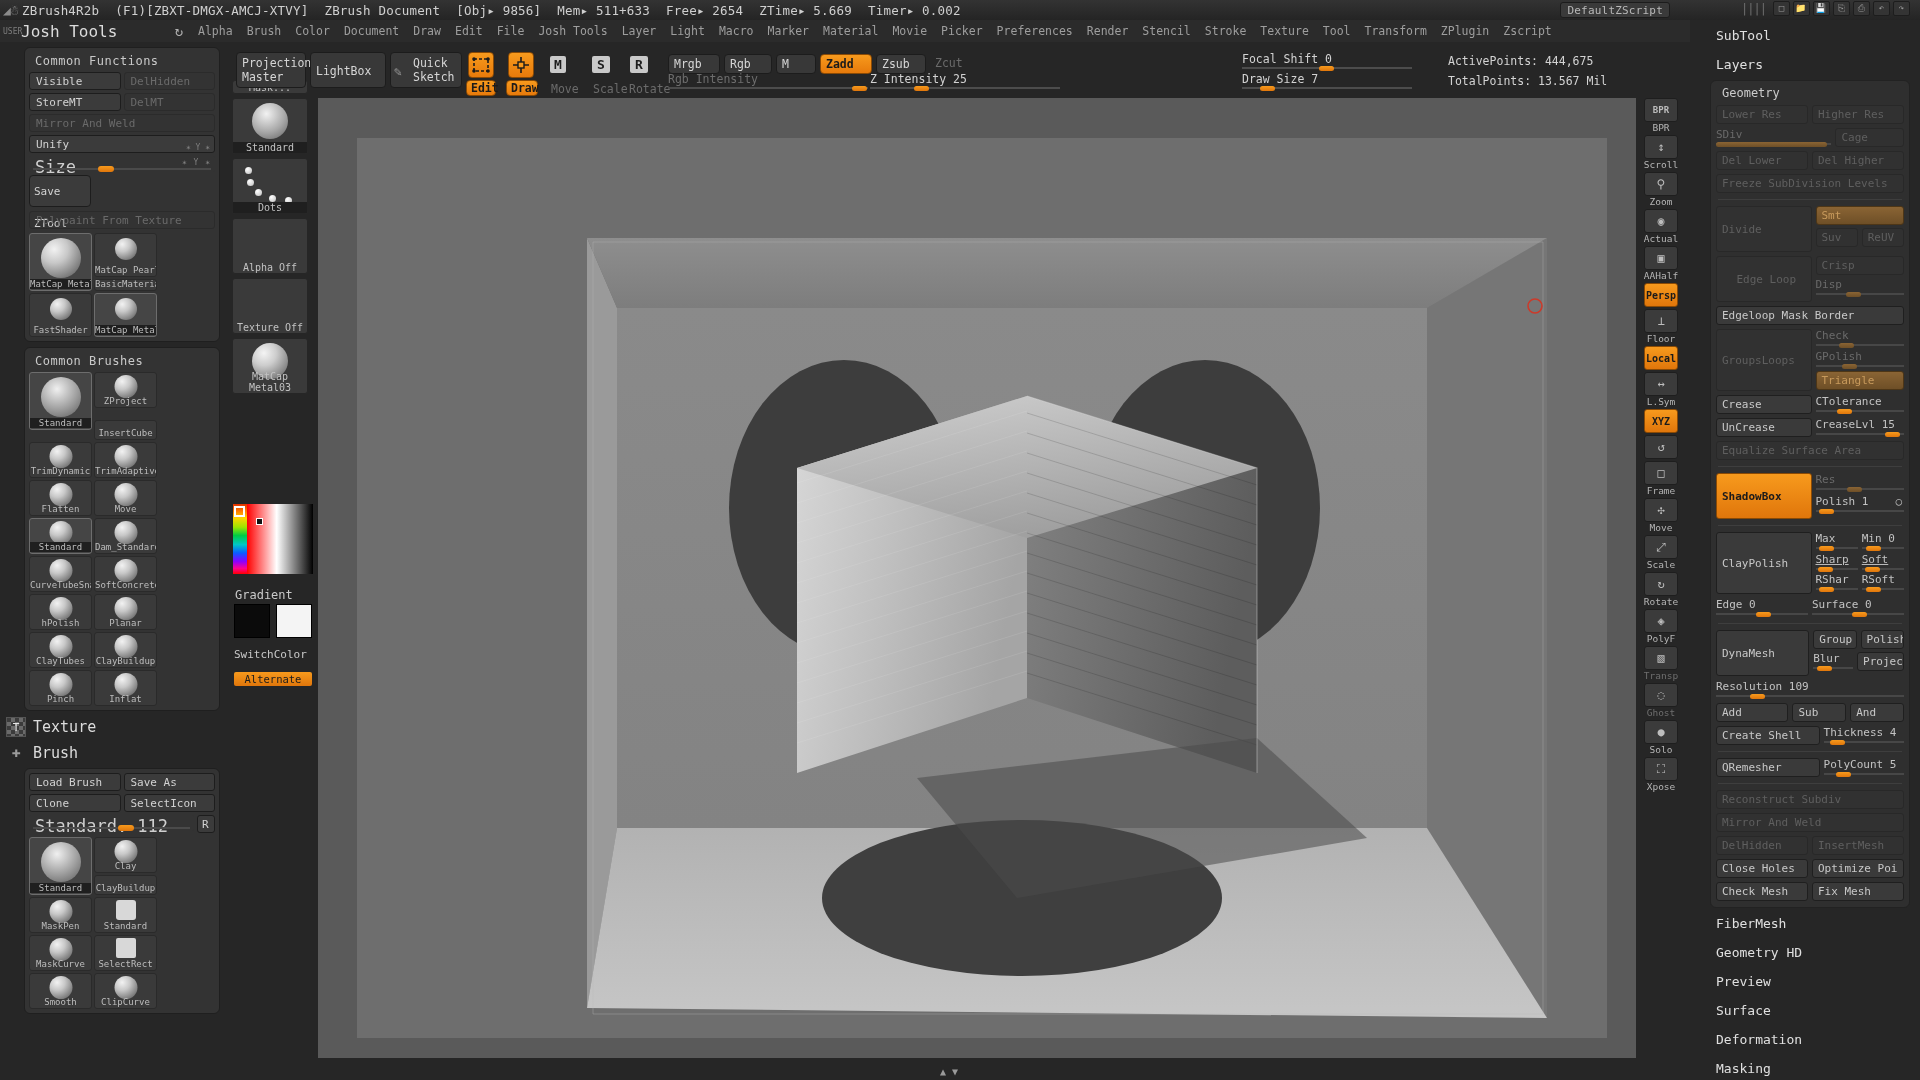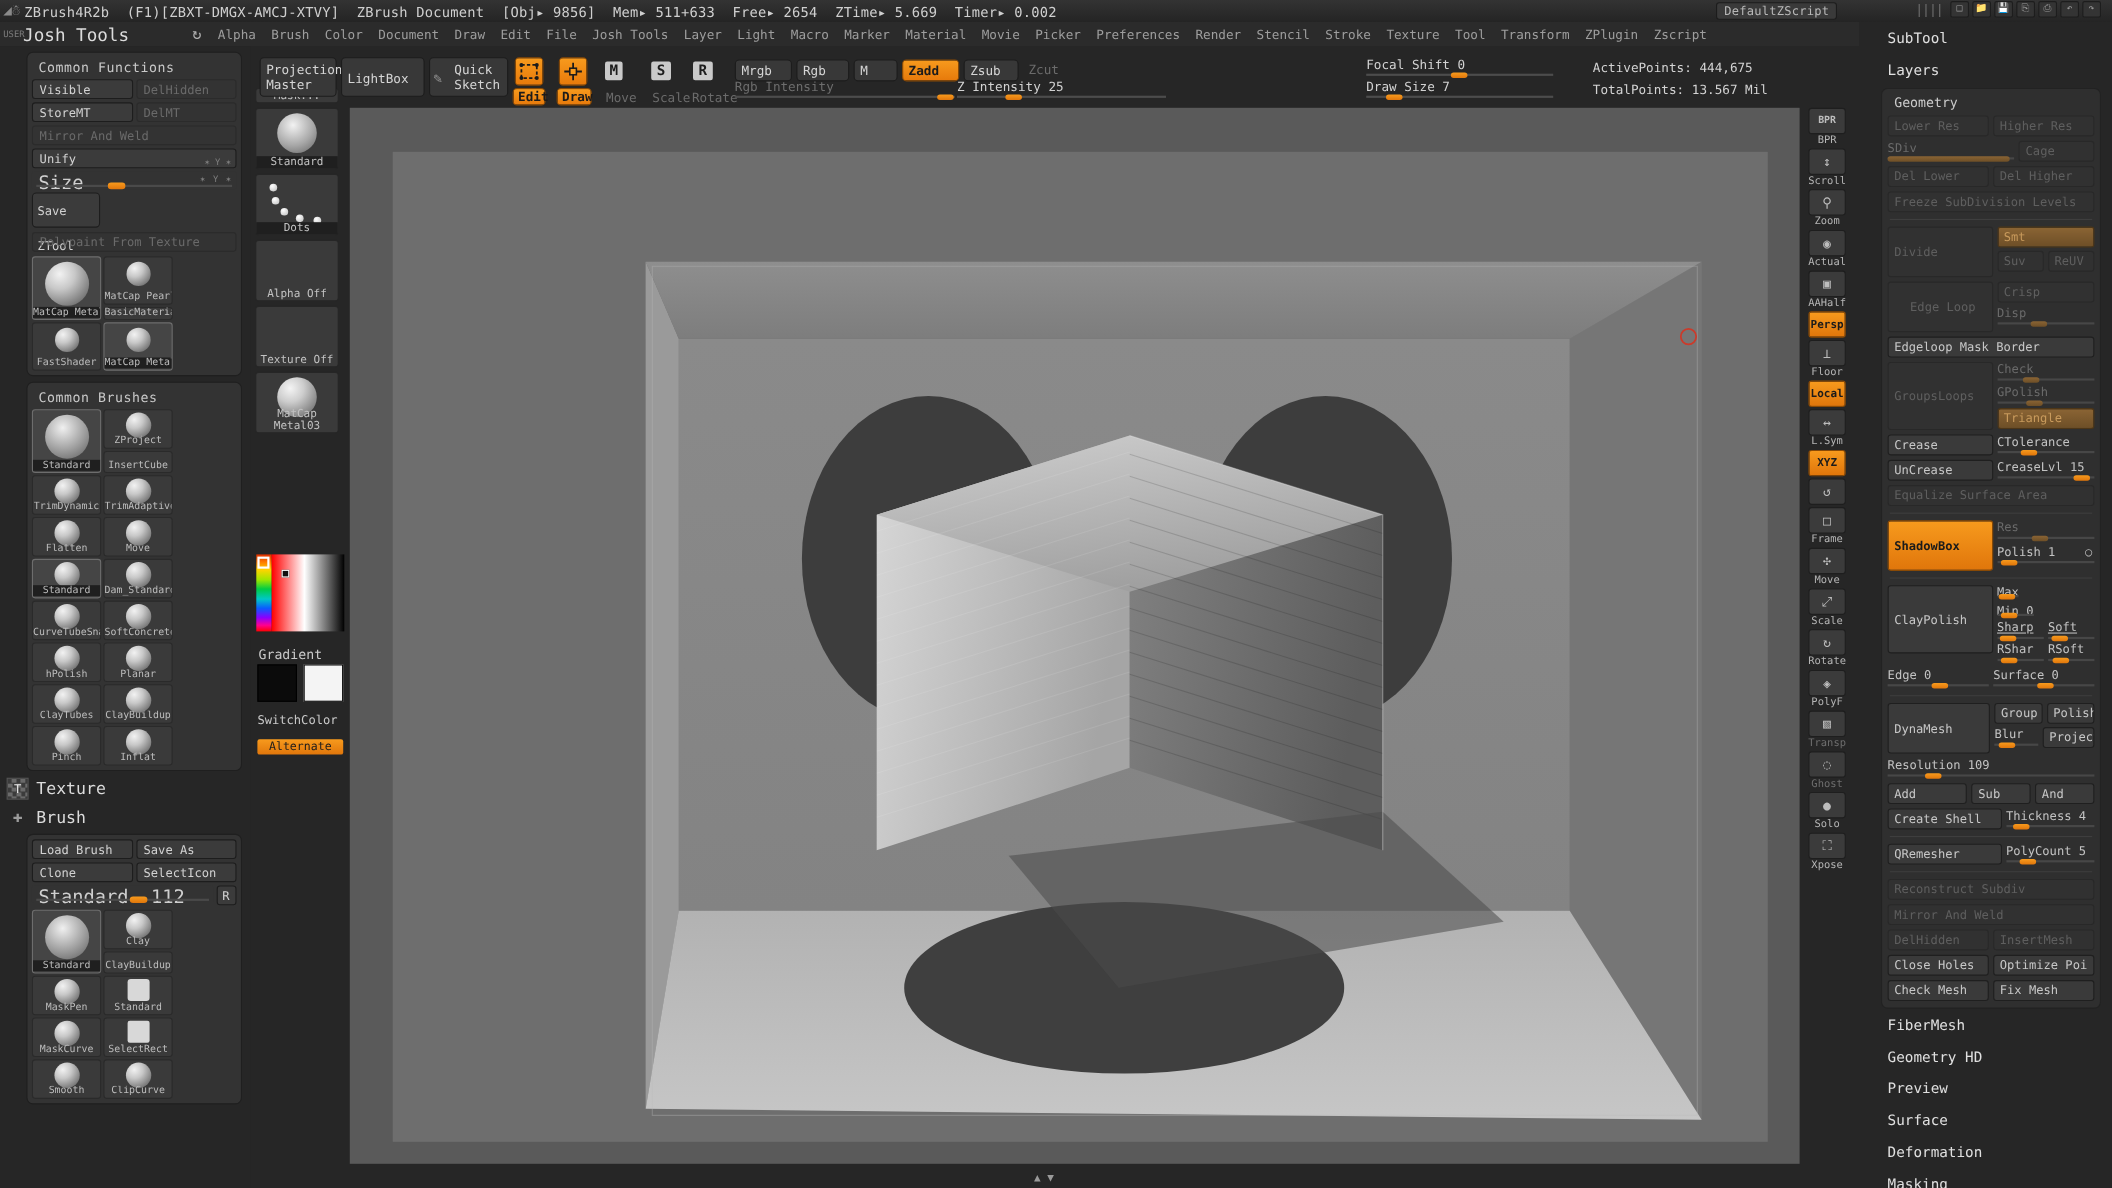--- a/index.html
+++ b/index.html
@@ -301,21 +301,21 @@
     </div>
   </div>
 
   <div class="lpanel">
     <div class="lpanel-title">Common Brushes</div>
     <div class="swgrid">
       <div class="swcell big sel">
         <span class="sphere" style="background:radial-gradient(circle at 40% 30%,#f0f0f0,#9f9f9f 55%,#5a5a5a 100%);"></span>
         <span class="cap">Standard</span>
       </div>
-      <div style="display:flex;flex-direction:column;gap:2px;">
+      <div style="display:flex;flex-direction:column;gap:12px;">
         <div class="swcell brcell">
           <span class="sphere"></span>
           <span class="cap">ZProject</span>
         </div>
         <div class="swcell brcell" style="height:20px;">
           <span class="cap">InsertCube</span>
         </div>
       </div>
       <div class="swcell brcell">
         <span class="sphere"></span>
@@ -855,21 +855,21 @@
           <span class="k" style="left:4%;"></span>
         </div>
       </div>
     </div>
 
     <div class="rdiv"></div>
 
     <div class="rrow">
       <div class="rbtn tall2" style="flex:1;">ClayPolish</div>
       <div class="rcol">
-        <div class="rrow" style="margin-bottom:2px;flex-direction:column;">
+        <div class="rrow" style="margin-bottom:2px;">
           <div class="rsl">
             <span class="l">Max</span>
             <span class="t"></span>
             <span class="k" style="left:8%;"></span>
           </div>
           <div class="rsl">
             <span class="l">Min 0</span>
             <span class="t"></span>
             <span class="k" style="left:10%;"></span>
           </div>

